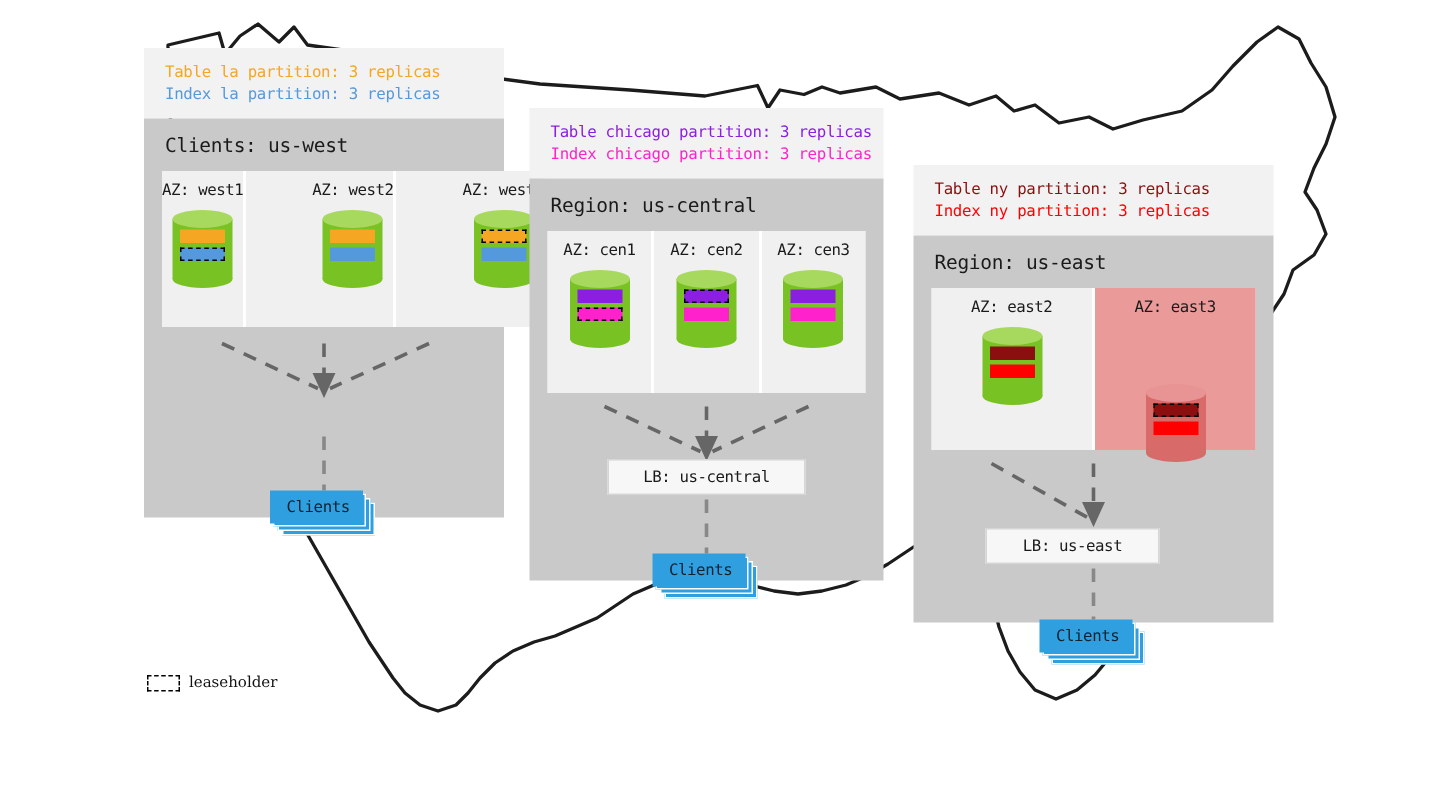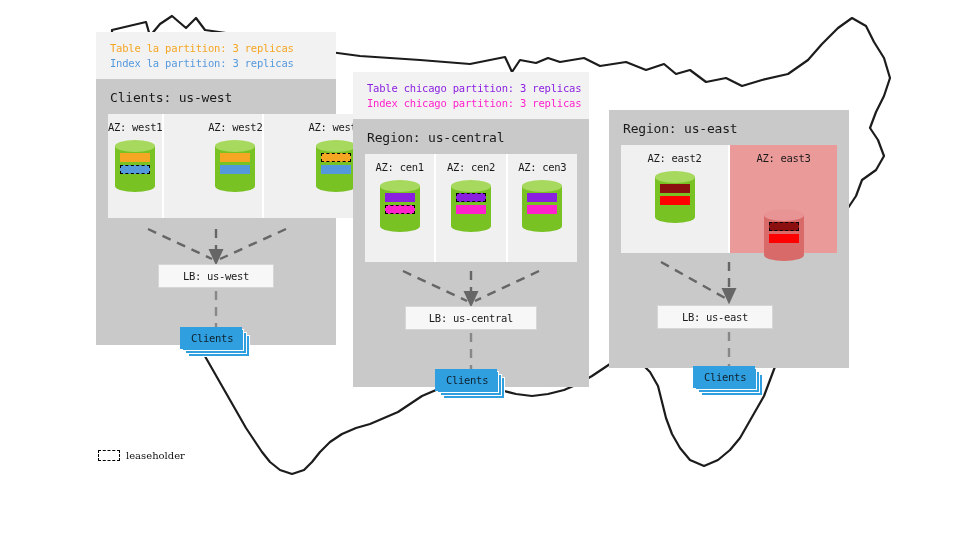--- a/index.html
+++ b/index.html
@@ -121,21 +121,20 @@
         <marker id="ah-w" markerWidth="7" markerHeight="7" refX="3.5" refY="3.2" orient="auto">
           <path d="M0,0 L7,3.2 L0,6.4 z" fill="#666"></path>
         </marker>
       </defs>
       <path d="M52,150 L116,180" stroke="#666" stroke-width="2.4" stroke-dasharray="9,7" fill="none"></path>
       <path d="M120,150 L120,178" stroke="#666" stroke-width="2.4" stroke-dasharray="9,7" fill="none" marker-end="url(#ah-w)"></path>
       <path d="M190,150 L124,180" stroke="#666" stroke-width="2.4" stroke-dasharray="9,7" fill="none"></path>
       <path d="M120,212 L120,248" stroke="#888" stroke-width="2.4" stroke-dasharray="9,7" fill="none"></path>
     </svg>
 
-    <div class="lb" style="left:62px;top:185px;width:116px;">LB: us-west</div>
 
     <div class="clients" style="left:84px;top:248px;width:72px;height:30px;">
       <div class="sh" style="left:8px;top:8px;width:62px;height:22px;"></div>
       <div class="sh" style="left:5px;top:5px;width:62px;height:22px;"></div>
       <div class="sh" style="left:2px;top:2px;width:62px;height:22px;"></div>
       <div class="face" style="width:62px;height:22px;">Clients</div>
     </div>
   </div>
 </div>
 
@@ -197,20 +196,24 @@
     <div class="clients" style="left:82px;top:250px;width:72px;height:30px;">
       <div class="sh" style="left:8px;top:8px;width:62px;height:22px;"></div>
       <div class="sh" style="left:5px;top:5px;width:62px;height:22px;"></div>
       <div class="sh" style="left:2px;top:2px;width:62px;height:22px;"></div>
       <div class="face" style="width:62px;height:22px;">Clients</div>
     </div>
   </div>
 </div>
 
 <div class="region" style="left:609px;top:110px;width:240px;">
+  <div class="region-head">
+    <div class="line" style="color:#8b0f0f">Table ny partition: 3 replicas</div>
+    <div class="line" style="color:#ff0000">Index ny partition: 3 replicas</div>
+  </div>
   <div class="region-body" style="height:258px;">
     <div class="region-title">Region: us-east</div>
 
     <div class="az-strip" style="height:108px;">
       <div class="az">
         <div class="az-label">AZ: east2</div>
         <div class="cyl">
           <div class="bot"></div>
           <div class="body"></div>
           <div class="top"></div>

